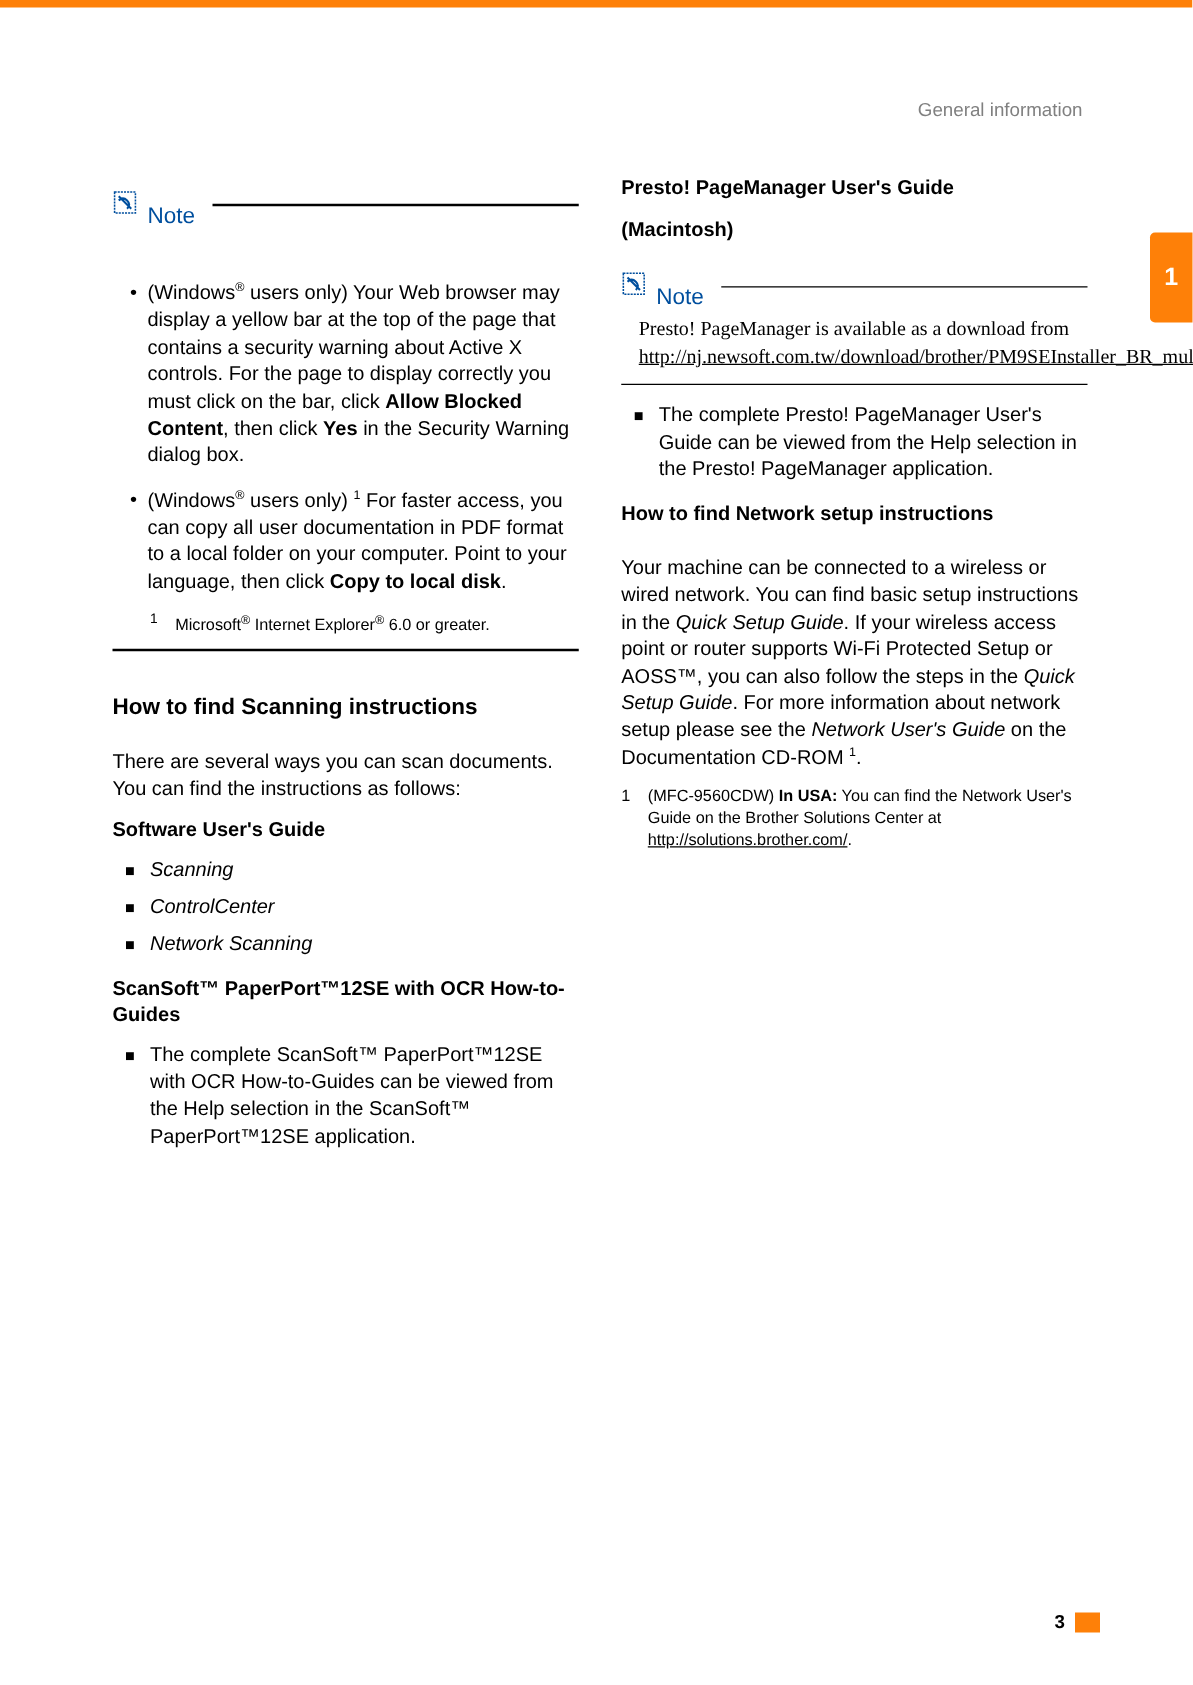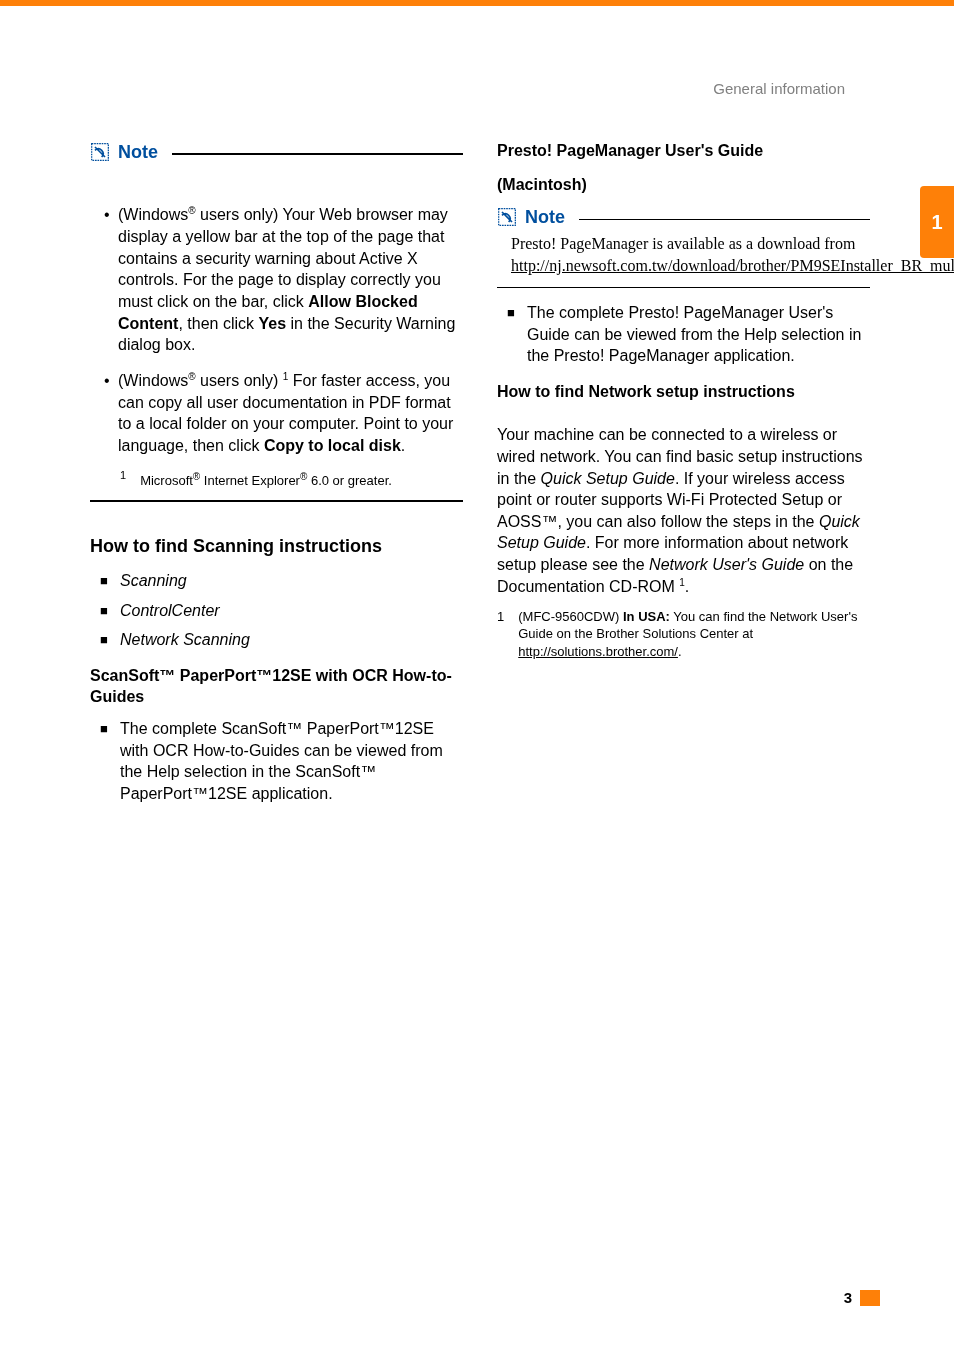--- a/index.html
+++ b/index.html
@@ -1,24 +1,24 @@
 <!DOCTYPE html>
 <html><head>
 <meta charset="utf-8">
 <style>
   * { box-sizing: border-box; margin: 0; padding: 0; }
   html, body { width: 954px; height: 1348px; background: #ffffff; font-family: Arial, Helvetica, sans-serif; color: #000; }
   .top-bar { height: 6px; background: #fe8008; width: 100%; }
-  .header-right { position: absolute; top: 80px; right: 109px; font-size: 15px; color: #808080; }
+  .header-right { position: absolute; top: 80px; right: 88px; font-size: 15px; color: #808080; }
   .chapter-tab { position: absolute; top: 186px; right: 0; width: 34px; height: 72px; background: #fe8008; color: #fff; display: flex; align-items: center; justify-content: center; font-size: 20px; font-weight: bold; border-radius: 4px 0 0 4px; }
   .page-area { position: absolute; top: 140px; left: 90px; width: 780px; display: flex; gap: 34px; }
   .col { width: 373px; font-size: 16px; line-height: 1.35; }
   .note-row { display: flex; align-items: center; gap: 8px; margin-bottom: 4px; }
   .note-icon { width: 20px; height: 20px; }
-  .note-label { font-weight: bold; color: #004f9e; font-size: 18px; }
+  .note-label { font-weight: normal; color: #004f9e; font-size: 18px; margin-top: 20px; }
   .note-line { flex: 1; height: 1.4px; background: #000; margin-left: 6px; margin-top: 4px; }
   .note-sep { height: 1.4px; background: #000; width: 100%; margin: 10px 0 14px 0; }
   ul.bullets { list-style: none; padding-left: 14px; margin-top: 40px; }
   ul.bullets > li { position: relative; padding-left: 14px; margin-bottom: 14px; }
   ul.bullets > li::before { content: "•"; position: absolute; left: 0; top: 0; }
   ul.squares { list-style: none; padding-left: 10px; }
   ul.squares > li { position: relative; padding-left: 20px; margin-bottom: 8px; }
   ul.squares > li::before { content: "■"; position: absolute; left: 0; top: 2px; font-size: 13px; }
   .footnote-row { display: flex; gap: 14px; font-size: 13px; padding-left: 30px; margin-top: 6px; }
   .footnote-row .num { font-size: 11px; position: relative; top: -2px; }
@@ -66,21 +66,23 @@
     </ul>
 
     <div class="footnote-row">
       <span class="num">1</span>
       <span>Microsoft<sup>®</sup> Internet Explorer<sup>®</sup> 6.0 or greater.</span>
     </div>
 
     <div class="note-sep"></div>
 
     <div class="h3">How to find Scanning instructions</div>
+    <div class="para">There are several ways you can scan documents. You can find the instructions as follows:</div>
 
+    <div class="h4">Software User's Guide</div>
     <ul class="squares">
       <li><span class="italic">Scanning</span></li>
       <li><span class="italic">ControlCenter</span></li>
       <li><span class="italic">Network Scanning</span></li>
     </ul>
 
     <div class="h4" style="margin-top:14px;">ScanSoft™ PaperPort™12SE with OCR How-to-Guides</div>
     <ul class="squares">
       <li>The complete ScanSoft™ PaperPort™12SE with OCR How-to-Guides can be viewed from the Help selection in the ScanSoft™ PaperPort™12SE application.</li>
     </ul>

